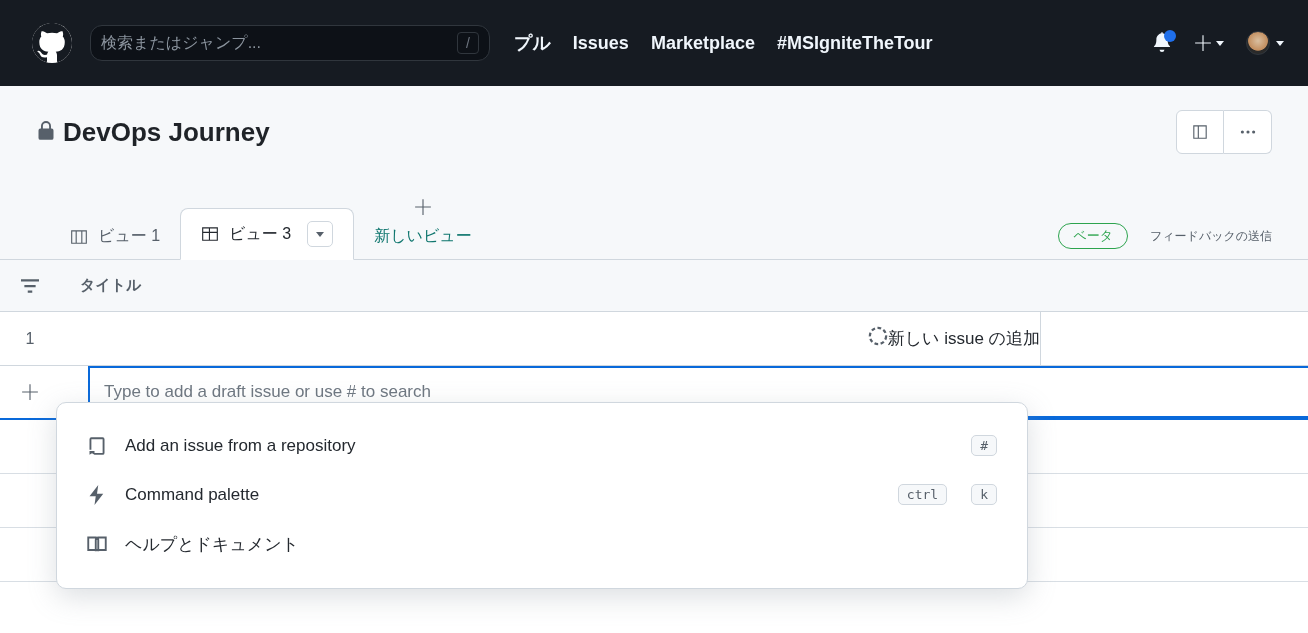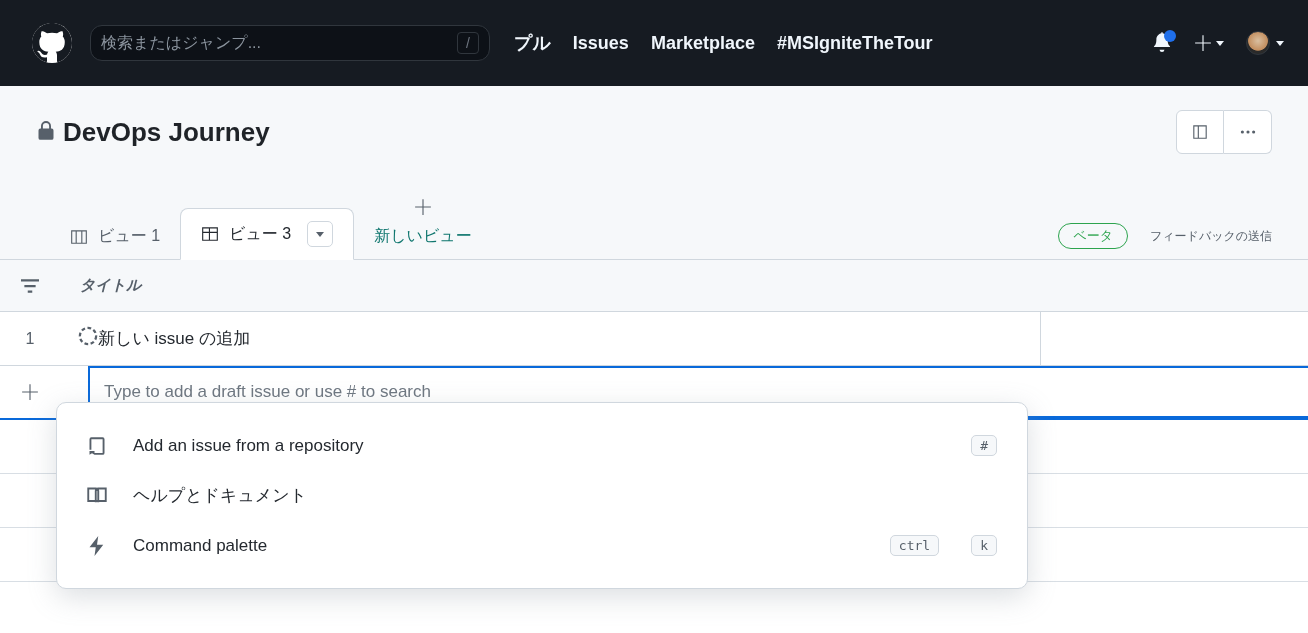--- a/index.html
+++ b/index.html
@@ -174,21 +174,20 @@
   }
   .feedback-link { color:#57606a; font-size:12px; }
 
   
   .col-headers {
     display:flex;
     height:52px;
     align-items:center;
     border-bottom:1px solid #d0d7de;
     background:#f6f8fa;
-    font-style:italic;
   }
   .col-filter {
     width:60px;
     display:flex;align-items:center;justify-content:center;
   }
   .col-filter svg{width:18px;height:14px;fill:#57606a;}
   .col-title {
     flex:1;
     padding-left:20px;
     color:#57606a;
@@ -220,20 +219,21 @@
     color:#57606a;
     font-size:16px;
   }
   .row-icon svg{width:20px;height:20px;fill:none;stroke:#57606a;stroke-width:1.8;}
   .row-content {
     flex:1;
     display:flex;align-items:center;
     padding-left:18px;
     font-size:17px;
     color:#24292f;
+    justify-content:flex-end;
   }
   .row-assignee {
     width:268px;
     border-left:1px solid #d0d7de;
     height:100%;
   }
 
   
   .add-row {
     display:flex;
@@ -276,21 +276,21 @@
     border:1px solid #d0d7de;
     border-radius:10px;
     box-shadow:0 8px 28px rgba(140,149,159,0.3);
     padding:18px 0;
     z-index:100;
   }
   .dd-item {
     display:flex;
     align-items:center;
     padding:14px 30px;
-    gap:26px;
+    gap:18px;
     cursor:pointer;
     font-size:17px;
     color:#24292f;
   }
   .dd-item svg{width:20px;height:20px;fill:#57606a;}
   .dd-item .spacer{flex:1;}
   .kbd {
     background:#f6f8fa;
     border:1px solid #d0d7de;
     border-radius:5px;
@@ -441,26 +441,26 @@
   <div class="dd-item">
     <svg viewBox="0 0 16 16">
         <path d="M2 2.5A1.5 1.5 0 013.5 1h9A1.5 1.5 0 0114 2.5v11A1.5 1.5 0 0112.5 15H6v-1.5h6.5V2.5h-9V11H2V2.5zM3.5 12H2v3l2-1.2L6 15v-3H3.5z"></path>
       </svg>
     <span>Add an issue from a repository</span>
     <span class="spacer"></span>
     <span class="kbd">#</span>
   </div>
   <div class="dd-item">
     <svg viewBox="0 0 16 16">
-        <path d="M1 2h6a2 2 0 012 2v9a1 1 0 00-1-1H1V2zm14 0H9a2 2 0 00-2 2v9a1 1 0 011-1h7V2z" fill="none" stroke="#57606a" stroke-width="1.5"></path>
-      </svg>
-    <span>ヘルプとドキュメント</span>
-  </div>
-  <div class="dd-item">
-    <svg viewBox="0 0 16 16">
         <path d="M9 0L2 9h5l-1 7 7-9H8l1-7z"></path>
       </svg>
     <span>Command palette</span>
     <span class="spacer"></span>
     <span class="kbd">ctrl</span>
     <span class="kbd">k</span>
   </div>
+  <div class="dd-item">
+    <svg viewBox="0 0 16 16">
+        <path d="M1 2h6a2 2 0 012 2v9a1 1 0 00-1-1H1V2zm14 0H9a2 2 0 00-2 2v9a1 1 0 011-1h7V2z" fill="none" stroke="#57606a" stroke-width="1.5"></path>
+      </svg>
+    <span>ヘルプとドキュメント</span>
+  </div>
 </div>
 
 </body></html>

